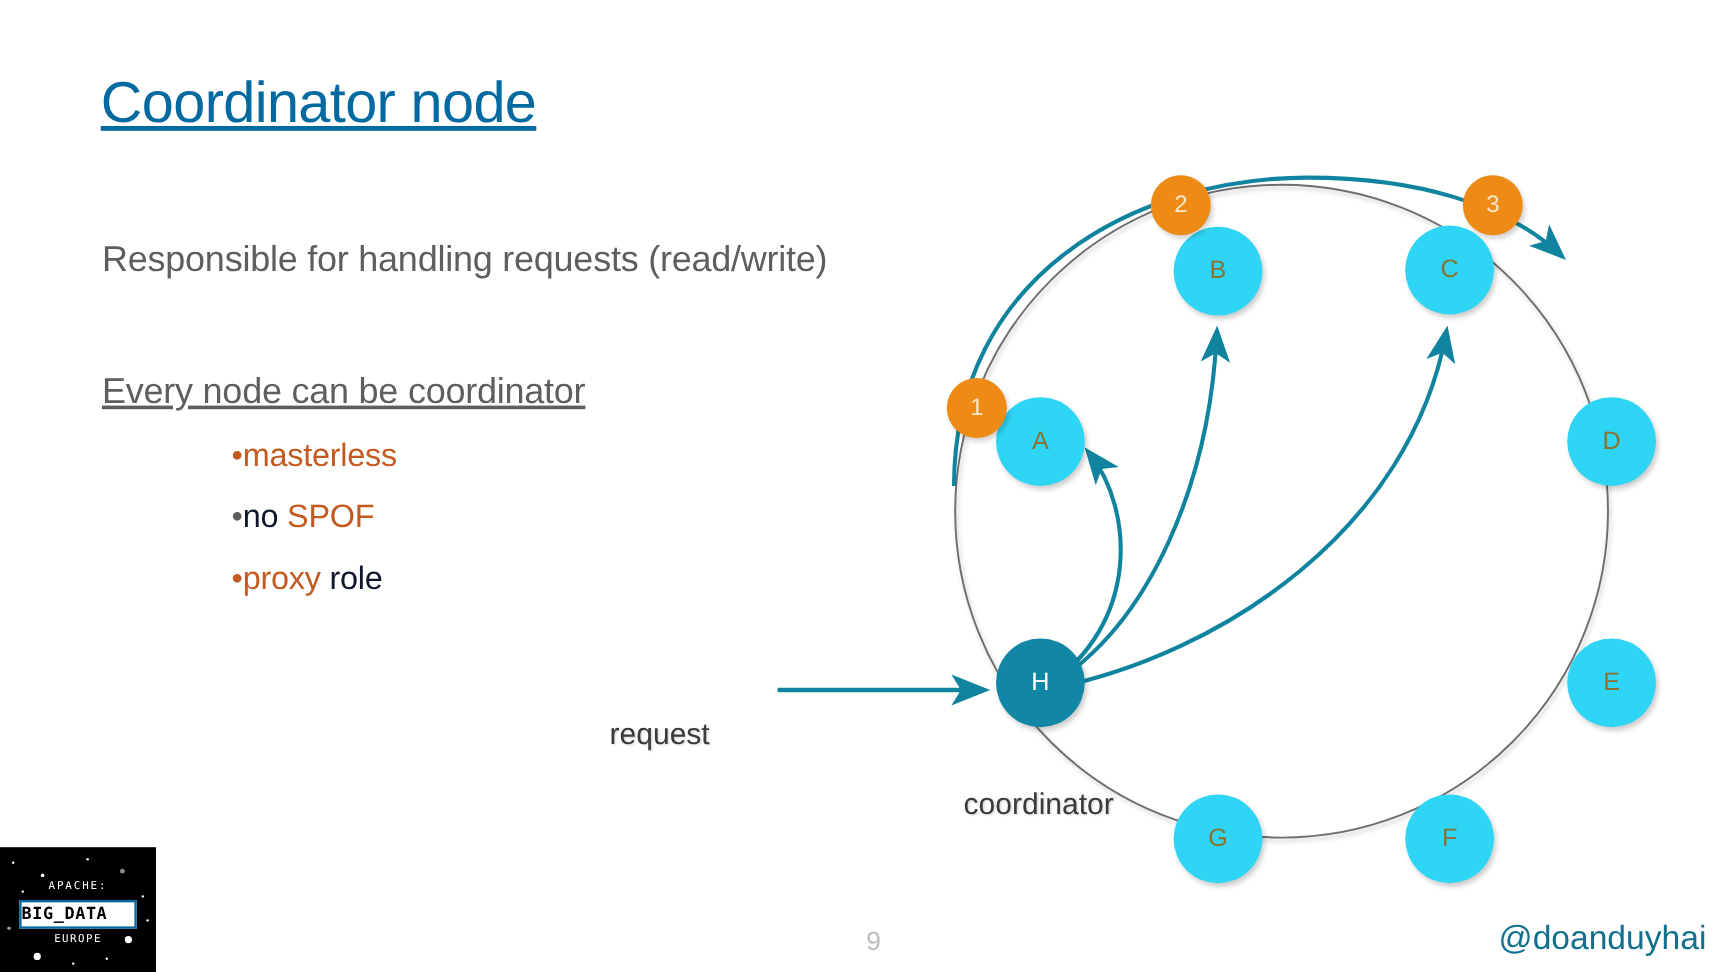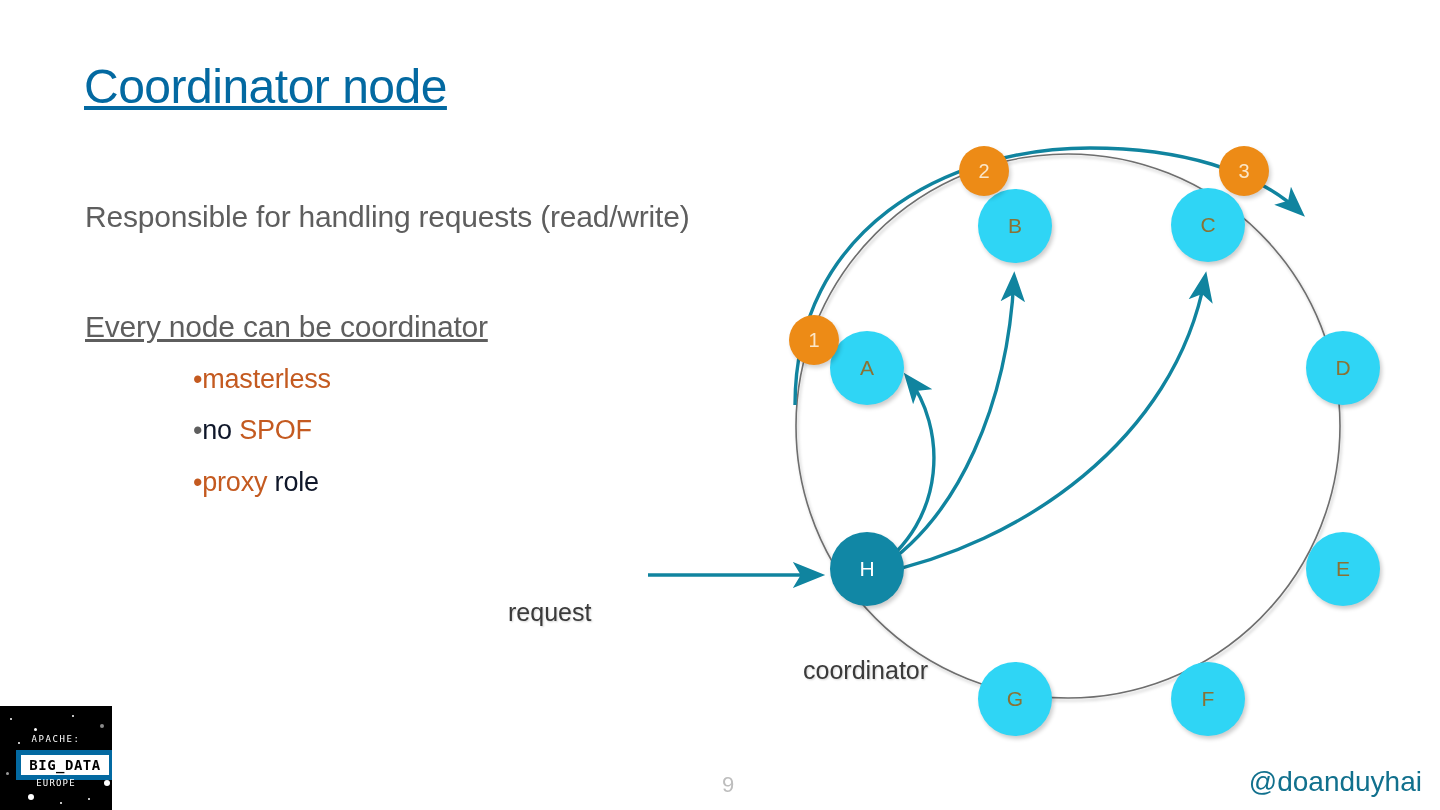--- a/index.html
+++ b/index.html
@@ -137,21 +137,21 @@
     font-size: 28px;
     color: #11708D;
     white-space: nowrap;
   }
 
   
   #logo {
     position: absolute;
     left: 0;
     top: 706px;
-    width: 112px;
+    width: 130px;
     height: 104px;
     background: #000000;
     overflow: hidden;
   }
   .logo-stars { position: absolute; inset: 0; }
   .star {
     position: absolute;
     border-radius: 50%;
     background: #ffffff;
   }
@@ -165,27 +165,27 @@
     letter-spacing: 1.6px;
     color: #ffffff;
   }
   .logo-bigdata {
     position: absolute;
     left: 16px;
     top: 44px;
     width: 98px;
     background: #ffffff;
     color: #000000;
-    text-align: center;
+    text-align: left;
     font-family: "DejaVu Sans Mono", monospace;
     font-size: 14px;
     font-weight: 700;
     letter-spacing: 0.5px;
     padding: 2px 0;
-    border: 5px solid #0369a1;
+    border: 2px solid #0369a1;
     box-sizing: border-box;
   }
   .logo-europe {
     position: absolute;
     left: 0; right: 0;
     top: 72px;
     text-align: center;
     font-family: "DejaVu Sans Mono", monospace;
     font-size: 9px;
     letter-spacing: 1.2px;

